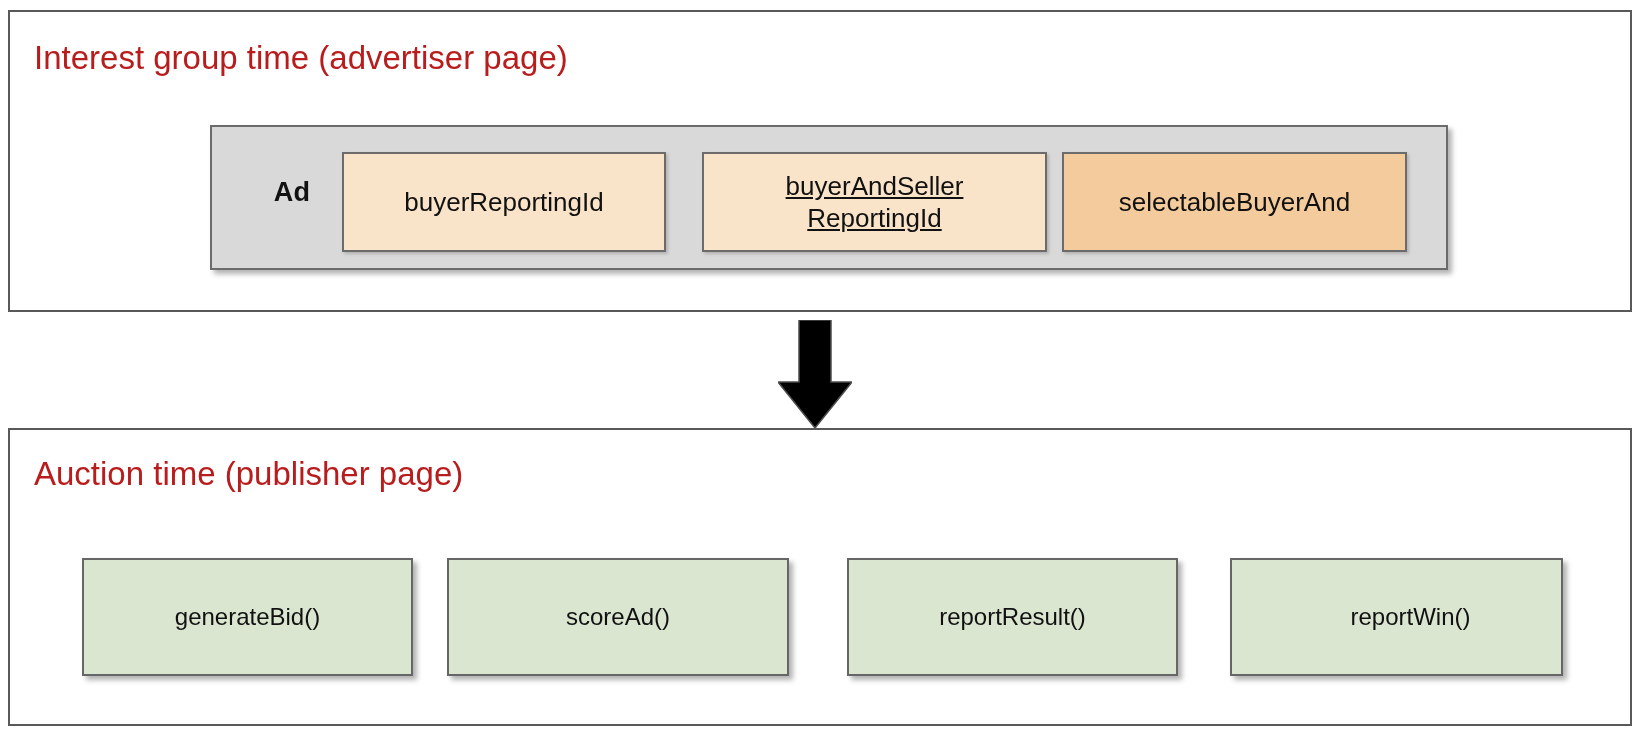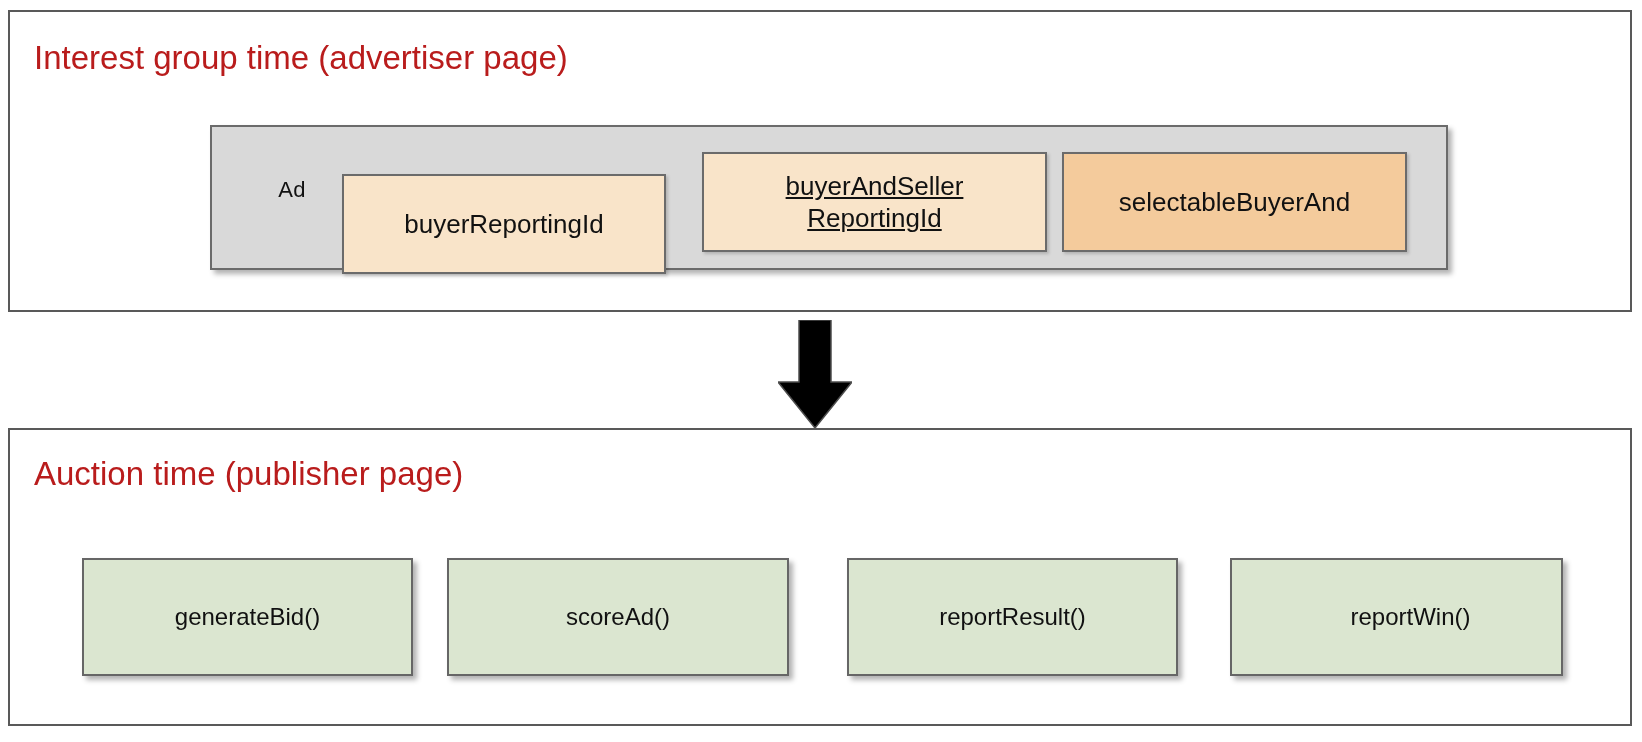--- a/index.html
+++ b/index.html
@@ -80,22 +80,22 @@
     background: #d9d9d9;
     border-color: #6b6b6b;
   }
 
   .ad-label {
     position: absolute;
     left: 30px;
     top: 50px;
     width: 100px;
     text-align: center;
-    font-size: 22px;
-    font-weight: normal;
+    font-size: 27px;
+    font-weight: bold;
     color: #111111;
     letter-spacing: 0.2px;
   }
 
   
   .chip {
     position: absolute;
     box-sizing: border-box;
     border: 2px solid #6b6b6b;
     display: flex;
@@ -104,21 +104,21 @@
     text-align: center;
     font-size: 26px;
     line-height: 1.25;
     color: #111111;
     padding: 0 8px;
     box-shadow: 2px 2px 3px rgba(0, 0, 0, 0.18);
   }
   .chip-light { background: #f9e4c9; }
   .chip-dark  { background: #f4cb9c; }
 
-  #chip-0 { left: 130px; top: 25px; width: 324px; height: 100px; margin-top: 22px; }
+  #chip-0 { left: 130px; top: 25px; width: 324px; height: 100px; }
   #chip-1 { left: 490px; top: 25px; width: 345px; height: 100px; text-decoration: underline; }
   #chip-2 { left: 850px; top: 25px; width: 345px; height: 100px; justify-content: center; }
 
   
   .fn-box {
     background: #dbe6d0;
     border: 2px solid #666666;
     font-size: 24px;
     color: #111111;
     top: 558px;

